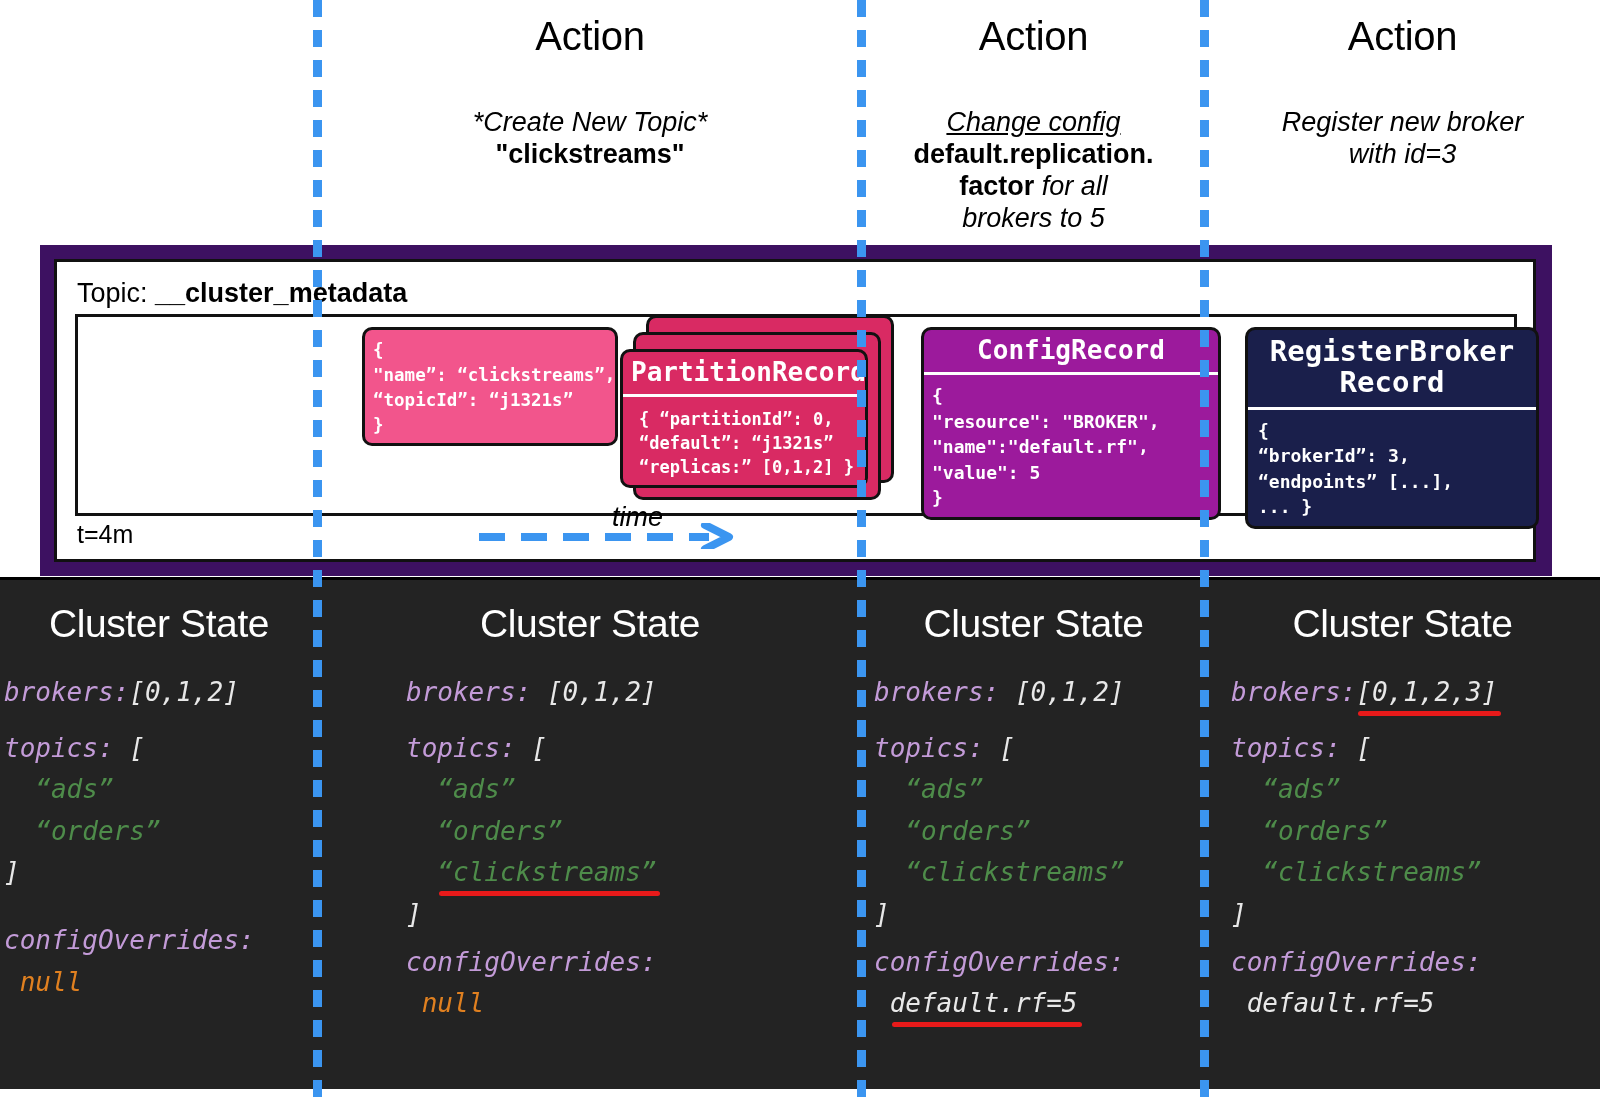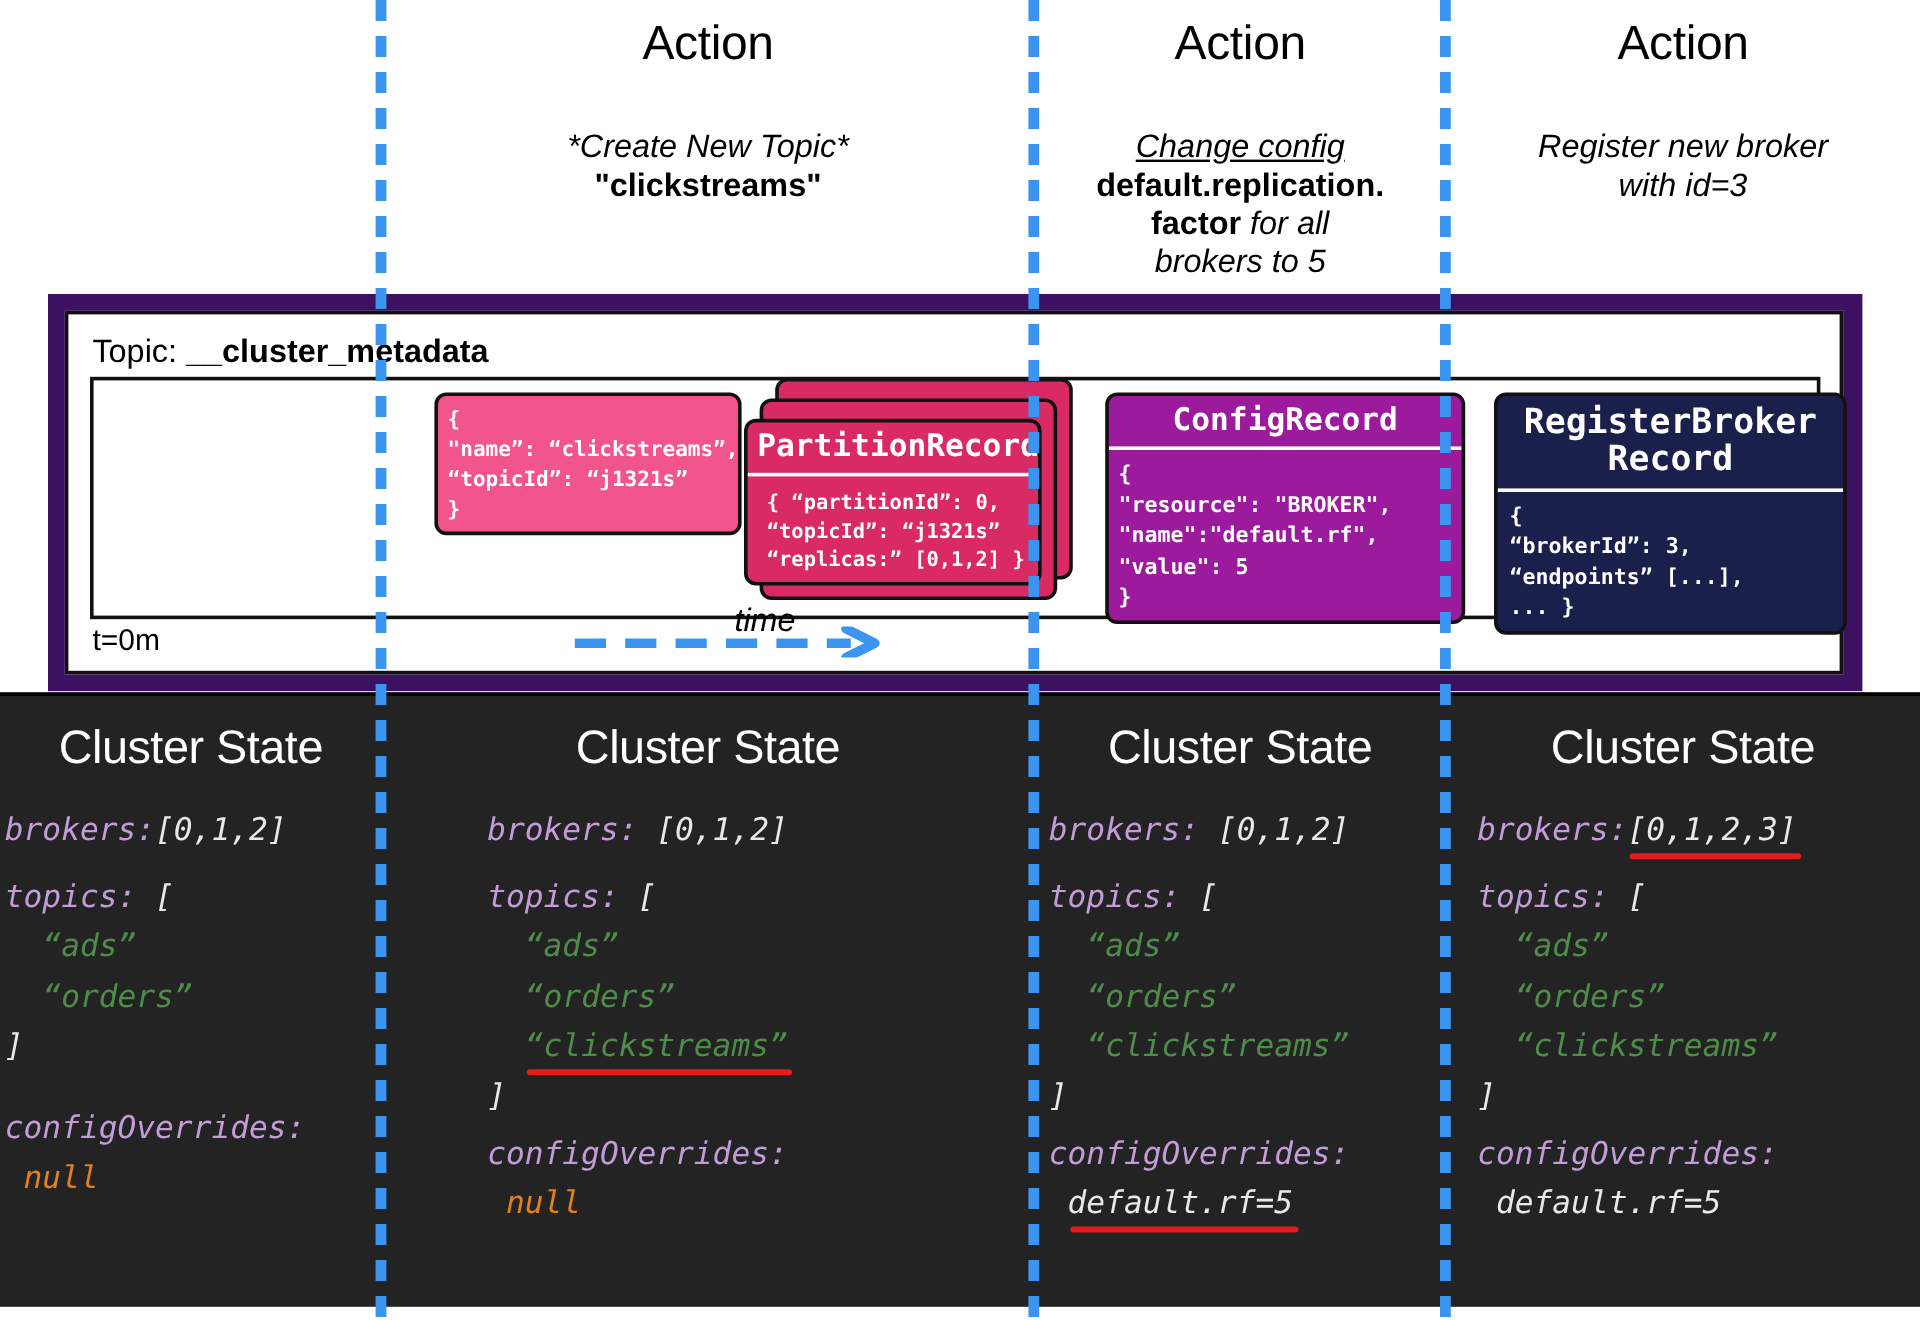--- a/index.html
+++ b/index.html
@@ -141,41 +141,41 @@
             <div class="rec-body" style="font-size: 17.5px; padding: 8px 6px 6px 8px;">{
 "name”: “clickstreams”,
 “topicId”: “j1321s”
 }</div>
           </div>
           <div class="stack-ghost" style="left: 568px; top: -2px; width: 248px; height: 168px; background: rgb(217, 42, 99);"></div>
           <div class="stack-ghost" style="left: 555px; top: 15px; width: 248px; height: 168px; background: rgb(217, 42, 99);"></div>
           <div class="rec" style="left: 542px; top: 32px; width: 248px; background: rgb(217, 42, 99);">
             <div class="rec-head" style="font-size: 26px;">PartitionRecord</div>
             <div class="rec-body" style="font-size: 17px; padding: 10px 6px 6px 16px;">{ “partitionId”: 0,
-“topicId”: “j1321s”
+“default”: “j1321s”
 “replicas:” [0,1,2] }</div>
           </div>
           <div class="rec" style="left: 843px; top: 10px; width: 300px; background: rgb(156, 26, 156);">
             <div class="rec-head" style="font-size: 26px;">ConfigRecord</div>
             <div class="rec-body" style="font-size: 18px; padding: 8px 6px 6px 8px;">{
 "resource": "BROKER",
 "name":"default.rf",
 "value": 5
 }</div>
           </div>
           <div class="rec" style="left: 1167px; top: 10px; width: 294px; background: rgb(26, 31, 75);">
             <div class="rec-head" style="font-size: 29px;">RegisterBroker<br>Record</div>
             <div class="rec-body" style="font-size: 18px; padding: 8px 6px 6px 10px;">{
 “brokerId”: 3,
 “endpoints” [...],
 ... }</div>
           </div>
         </div>
 
-      <div class="meta-time">t=0m</div>
+      <div class="meta-time">t=4m</div>
       <div class="time-word">time</div>
       <div class="time-arrow">
         <svg width="270" height="26" viewBox="0 0 270 26">
           <line x1="2" y1="14" x2="232" y2="14" stroke="#3B95F0" stroke-width="8" stroke-dasharray="26,16" stroke-linecap="butt"></line>
           <polyline points="228,2 252,14 228,26" fill="none" stroke="#3B95F0" stroke-width="8" stroke-linecap="round" stroke-linejoin="round"></polyline>
         </svg>
       </div>
     </div>
   </div>
 

